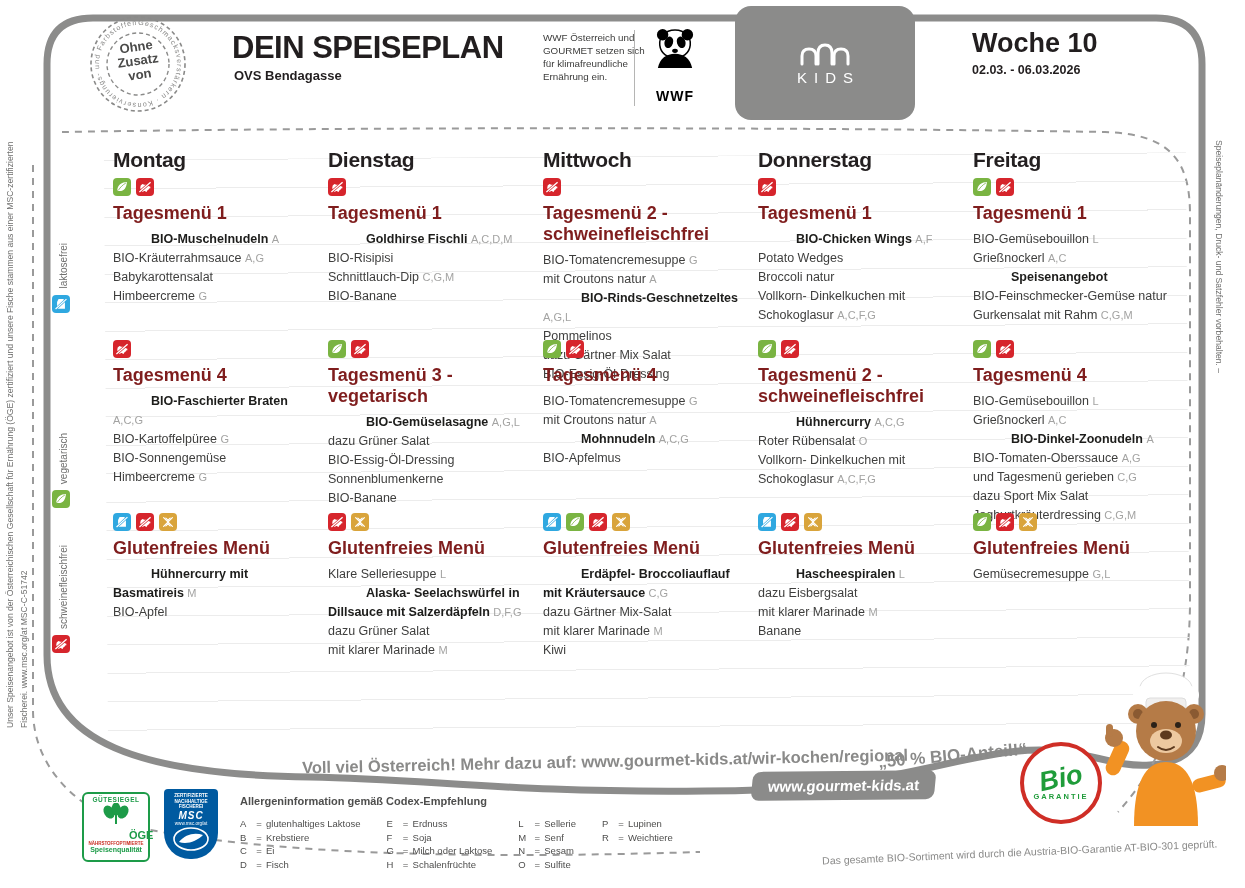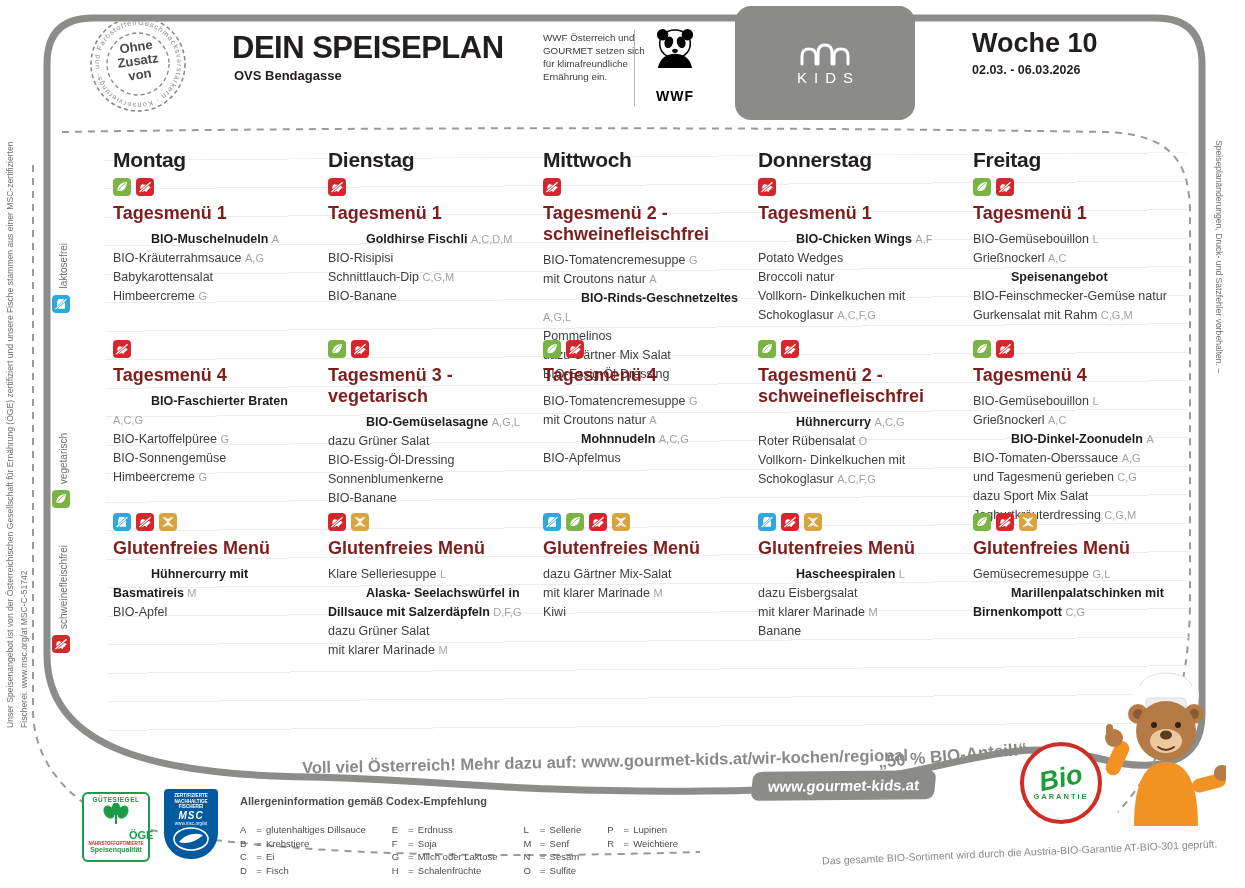--- a/index.html
+++ b/index.html
@@ -65,21 +65,21 @@
   .oege .gs{font-size:6.5px;font-weight:700;color:#1d9b48;margin-top:2px;letter-spacing:.5px;}
   .oege .nm{font-size:11px;font-weight:800;color:#1d9b48;margin-left:45px;}
   .oege .n1{font-size:4.5px;color:#c92c20;font-weight:700;}
   .oege .n2{font-size:7px;color:#1d9b48;font-weight:700;}
   .msc{position:absolute;left:164px;top:789px;width:54px;height:70px;background:#005aa0;color:#fff;
     border-radius:4px 4px 26px 26px;text-align:center;z-index:2;}
   .msc .l1{font-size:4.6px;font-weight:700;line-height:5.5px;margin-top:4px;}
   .msc .nm{font-size:10px;font-weight:800;letter-spacing:1px;font-style:italic;}
   .msc .url{font-size:4.6px;}
   .allerg-block{position:absolute;left:240px;top:795px;z-index:2;}
-  .allerg-title{font-size:11px;font-weight:700;color:#4e4e4d;margin-bottom:16px;}
+  .allerg-title{font-size:11px;font-weight:700;color:#4e4e4d;margin-bottom:10px;}
   .alg-cols{display:flex;}
   .alg-col{margin-right:26px;}
   .alg-row{font-size:9.5px;color:#4e4e4d;line-height:13.5px;display:flex;}
   .alg-row .code{width:12px;font-weight:400;}
   .alg-row .eq{width:14px;text-align:center;}
   .bear{position:absolute;left:1096px;top:668px;z-index:4;}
 </style>
 </head>
 <body>
 
@@ -387,20 +387,21 @@
                 <line x1="3" y1="13" x2="13" y2="3"></line>
                 <line x1="3" y1="3" x2="13" y2="13"></line>
                 <line x1="5.5" y1="3.5" x2="8" y2="6"></line>
                 <line x1="10.5" y1="3.5" x2="8" y2="6"></line>
                 <line x1="5.5" y1="12.5" x2="8" y2="10"></line>
                 <line x1="10.5" y1="12.5" x2="8" y2="10"></line>
               </svg>
             </span>
           </div>
           <div class="menu-label">Glutenfreies Menü</div>
+          <div class="item bold"><span class="iname">Erdäpfel- Broccoliauflauf mit Kräutersauce</span> <span class="allerg">C,G</span></div>
           <div class="item"><span class="iname">dazu Gärtner Mix-Salat</span></div>
           <div class="item"><span class="iname">mit klarer Marinade</span> <span class="allerg">M</span></div>
           <div class="item"><span class="iname">Kiwi</span></div>
         </div>
       </div>
       <div class="day-col">
         <div class="day-name">Donnerstag</div>
         <div class="menu-block mb0">
           <div class="icon-row">
             <span class="dicon" style="background: rgb(214, 37, 44);">
@@ -543,21 +544,20 @@
                 <line x1="3" y1="3" x2="13" y2="13"></line>
                 <line x1="5.5" y1="3.5" x2="8" y2="6"></line>
                 <line x1="10.5" y1="3.5" x2="8" y2="6"></line>
                 <line x1="5.5" y1="12.5" x2="8" y2="10"></line>
                 <line x1="10.5" y1="12.5" x2="8" y2="10"></line>
               </svg>
             </span>
           </div>
           <div class="menu-label">Glutenfreies Menü</div>
           <div class="item"><span class="iname">Gemüsecremesuppe</span> <span class="allerg">G,L</span></div>
-          <div class="item bold"><span class="iname">Marillenpalatschinken mit Birnenkompott</span> <span class="allerg">C,G</span></div>
         </div>
       </div>
     </div>
 
   <div class="regional">Voll viel Österreich! Mehr dazu auf: www.gourmet-kids.at/wir-kochen/regional</div>
   <div class="bio-claim">„50 % BIO-Anteil!“</div>
   <div class="site-pill">www.gourmet-kids.at</div>
   <div class="bio-note">Das gesamte BIO-Sortiment wird durch die Austria-BIO-Garantie AT-BIO-301 geprüft.</div>
 
   <div class="garantie">
@@ -590,21 +590,21 @@
     </svg>
   </div>
 
   <div class="allerg-block">
     <div class="allerg-title">Allergeninformation gemäß Codex-Empfehlung</div>
     <div class="alg-cols" id="alg-cols">
         <div class="alg-col">
           <div class="alg-row">
             <span class="code">A</span>
             <span class="eq">=</span>
-            <span class="lbl">glutenhaltiges Dillsauce</span>
+            <span class="lbl">glutenhaltiges Laktose</span>
           </div>
           <div class="alg-row">
             <span class="code">B</span>
             <span class="eq">=</span>
             <span class="lbl">Krebstiere</span>
           </div>
           <div class="alg-row">
             <span class="code">C</span>
             <span class="eq">=</span>
             <span class="lbl">Ei</span>

